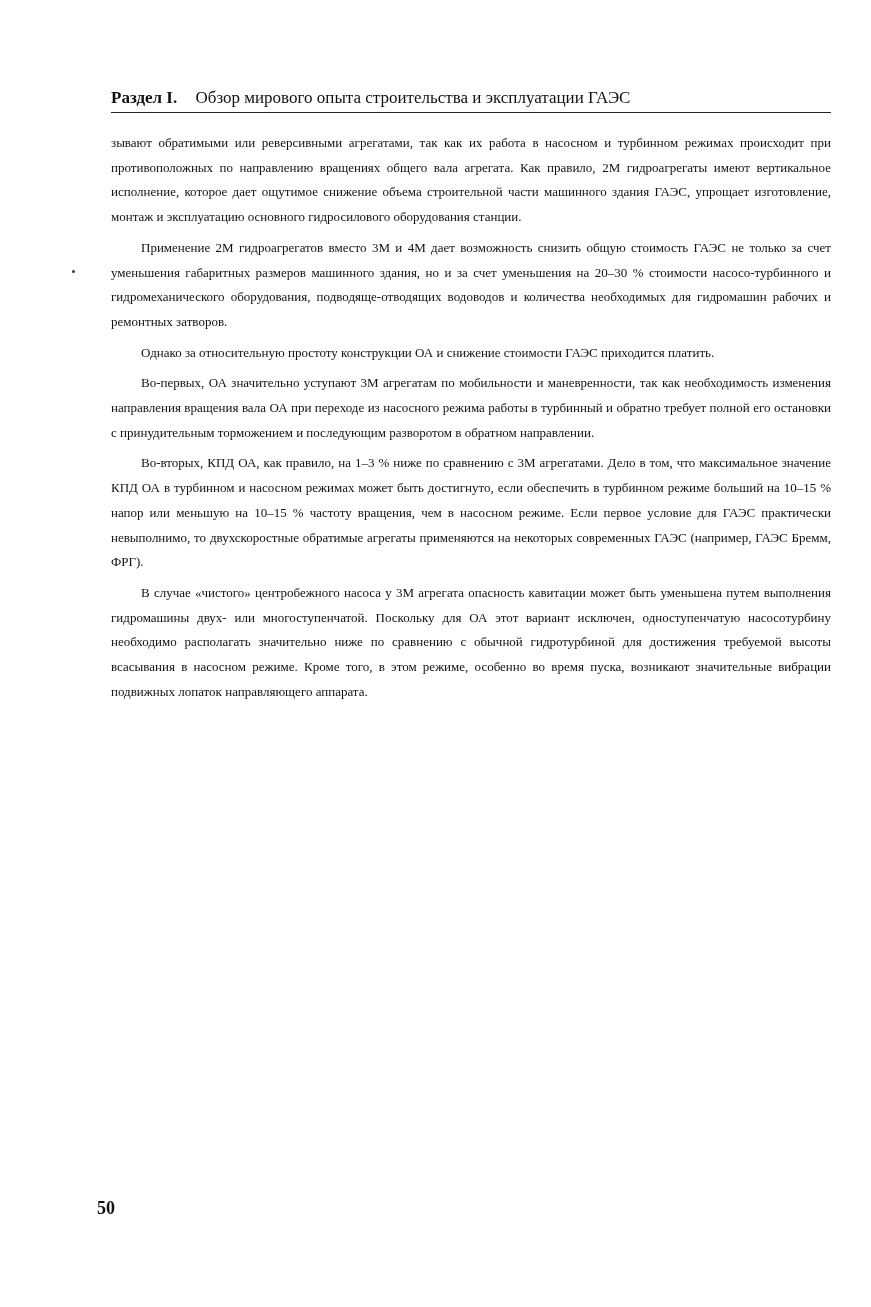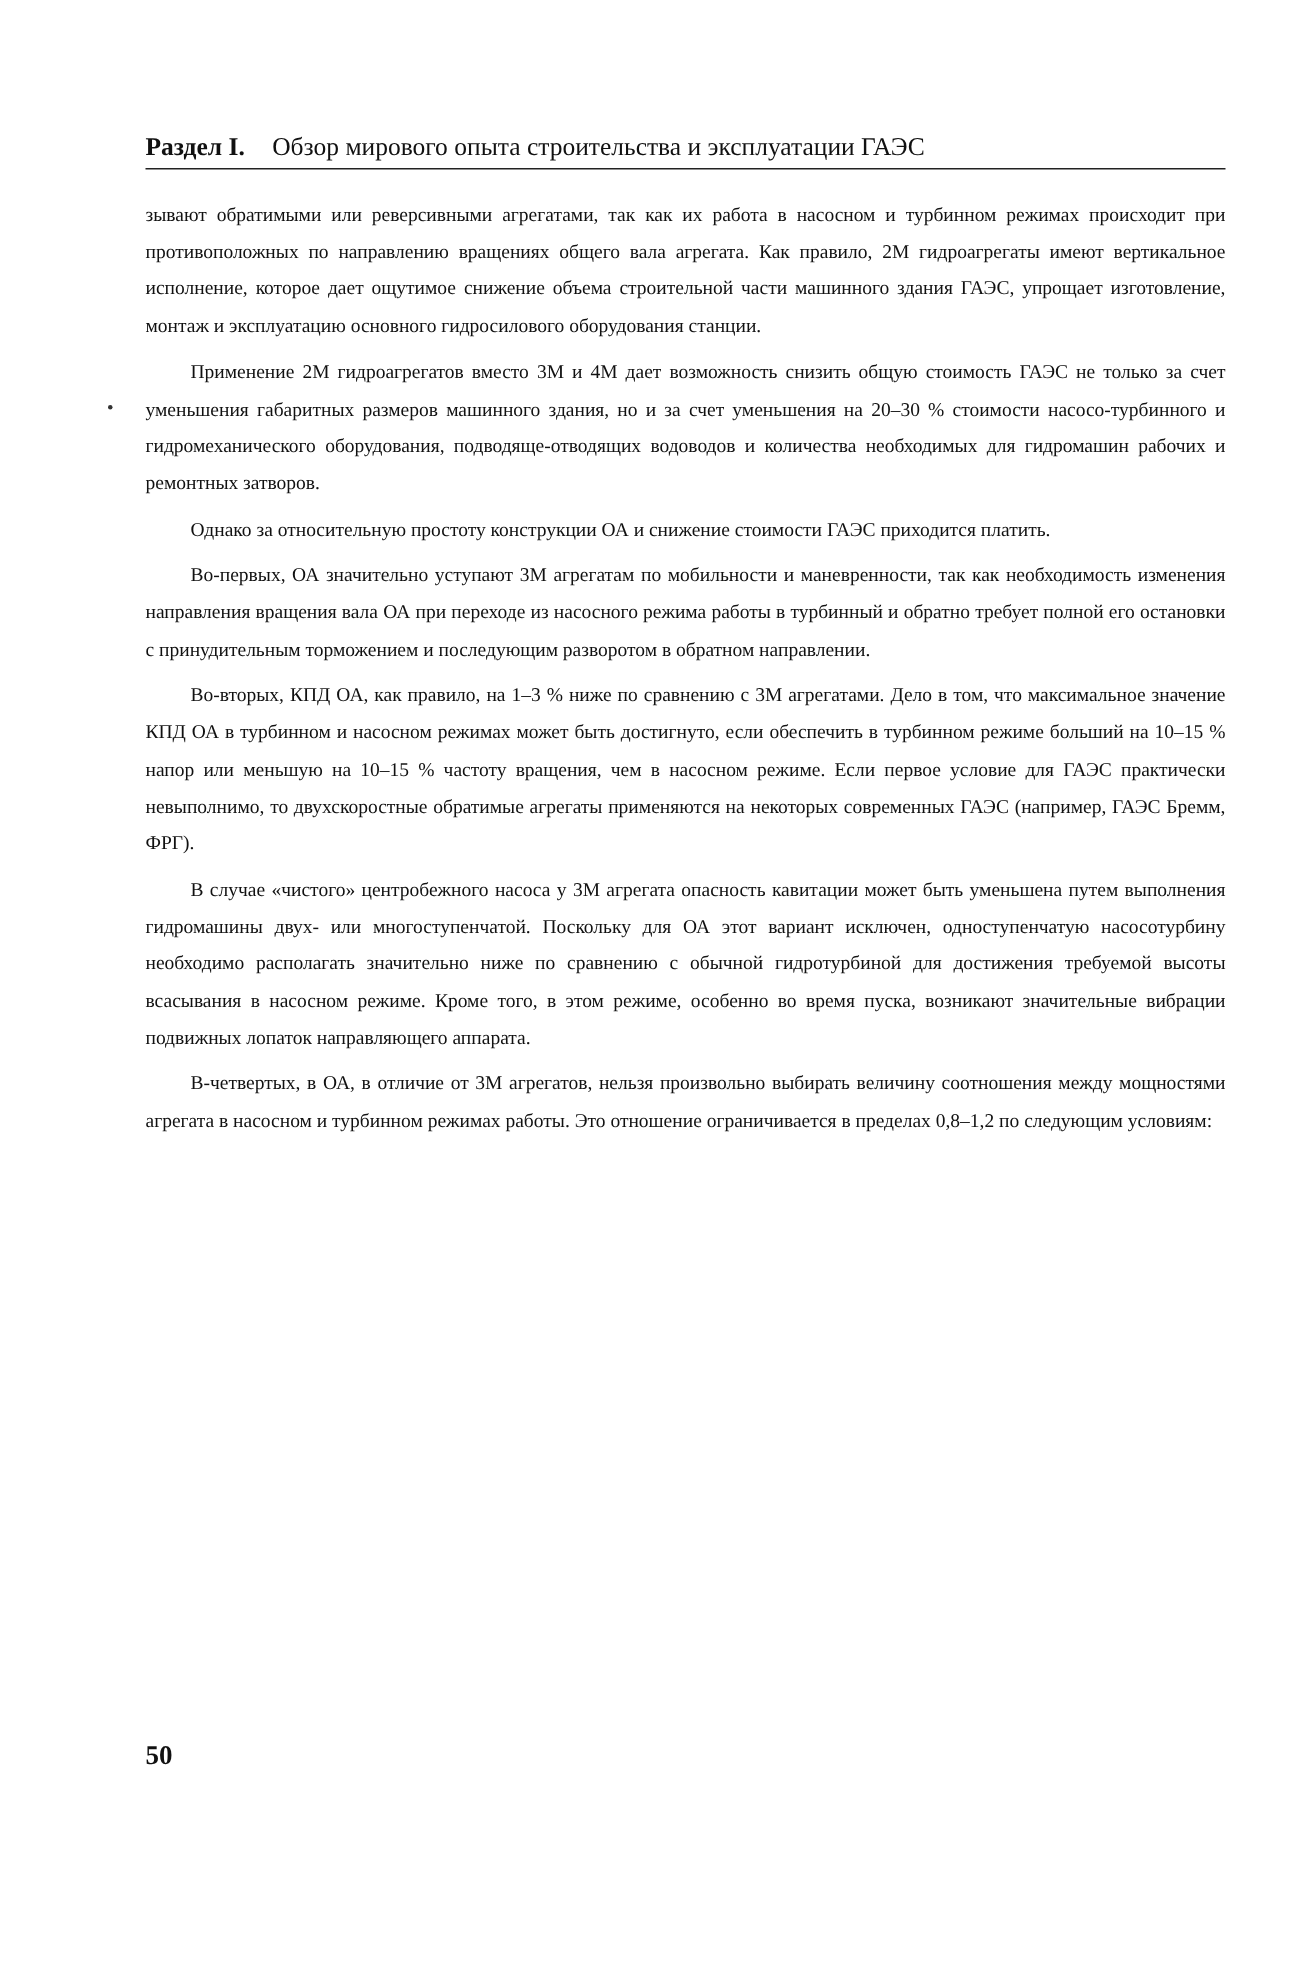--- a/index.html
+++ b/index.html
@@ -1,56 +1,55 @@
 <!DOCTYPE html>
 <html><head>
   <meta charset="utf-8">
   <style>
     html, body { margin: 0; padding: 0; background: #ffffff; }
     body { width: 871px; height: 1307px; position: relative; overflow: hidden; }
     .page {
-      position: absolute; left: 97px; top: 86px; width: 720px;
+      position: absolute; left: 111px; top: 86px; width: 720px;
       font-family: "Liberation Serif", "DejaVu Serif", serif;
       color: #111111;
     }
     .running-head {
       font-size: 17px; line-height: 24px;
       border-bottom: 1.5px solid #222;
       padding-bottom: 2px;
       white-space: nowrap;
     }
     .running-head .section { font-weight: bold; margin-right: 14px; }
     .body-text {
       margin-top: 18px;
       font-size: 13px; line-height: 24.7px;
       text-align: justify; hyphens: manual;
     }
     .body-text p { margin: 0 0 6px 0; text-indent: 30px; }
     .body-text p.cont { text-indent: 0; }
     .folio {
-      position: absolute; left: 97px; top: 1160px;
+      position: absolute; left: 97px; top: 1198px;
       font-family: "Liberation Serif", "DejaVu Serif", serif;
       font-size: 18px; font-weight: bold; color: #111;
     }
     .dot { position: absolute; width: 3px; height: 3px; background: #333; border-radius: 50%; }
   </style>
 </head>
 <body>
 
 <div class="page">
   <div class="running-head">
     <span class="section">Раздел I.</span>
     <span>Обзор мирового опыта строительства и эксплуатации ГАЭС</span>
   </div>
   <div class="body-text">
     <p class="cont">зывают обратимыми или реверсивными агрегатами, так как их работа в насосном и турбинном режимах происходит при противоположных по направлению вращениях общего вала агрегата. Как правило, 2М гидроагрегаты имеют вертикальное исполнение, которое дает ощутимое снижение объема строительной части машинного здания ГАЭС, упрощает изготовление, монтаж и эксплуатацию основного гидросилового оборудования станции.</p>
     <p>Применение 2М гидроагрегатов вместо 3М и 4М дает возможность снизить общую стоимость ГАЭС не только за счет уменьшения габаритных размеров машинного здания, но и за счет уменьшения на 20–30 % стоимости насосо-турбинного и гидромеханического оборудования, подводяще-отводящих водоводов и количества необходимых для гидромашин рабочих и ремонтных затворов.</p>
     <p>Однако за относительную простоту конструкции ОА и снижение стоимости ГАЭС приходится платить.</p>
     <p>Во-первых, ОА значительно уступают 3М агрегатам по мобильности и маневренности, так как необходимость изменения направления вращения вала ОА при переходе из насосного режима работы в турбинный и обратно требует полной его остановки с принудительным торможением и последующим разворотом в обратном направлении.</p>
     <p>Во-вторых, КПД ОА, как правило, на 1–3 % ниже по сравнению с 3М агрегатами. Дело в том, что максимальное значение КПД ОА в турбинном и насосном режимах может быть достигнуто, если обеспечить в турбинном режиме больший на 10–15 % напор или меньшую на 10–15 % частоту вращения, чем в насосном режиме. Если первое условие для ГАЭС практически невыполнимо, то двухскоростные обратимые агрегаты применяются на некоторых современных ГАЭС (например, ГАЭС Бремм, ФРГ).</p>
     <p>В случае «чистого» центробежного насоса у 3М агрегата опасность кавитации может быть уменьшена путем выполнения гидромашины двух- или многоступенчатой. Поскольку для ОА этот вариант исключен, одноступенчатую насосотурбину необходимо располагать значительно ниже по сравнению с обычной гидротурбиной для достижения требуемой высоты всасывания в насосном режиме. Кроме того, в этом режиме, особенно во время пуска, возникают значительные вибрации подвижных лопаток направляющего аппарата.</p>
-    <p>В-четвертых, в ОА, в отличие от 3М агрегатов, нельзя произвольно выбирать величину соотношения между мощностями агрегата в насосном и турбинном режимах работы. Это отношение ограничивается в пределах 0,8–1,2 по следующим условиям:</p>
   </div>
 </div>
 
 <div class="dot" style="left:72px; top:270px;"></div>
 
 <div class="folio">50</div>
 
 </body></html>

